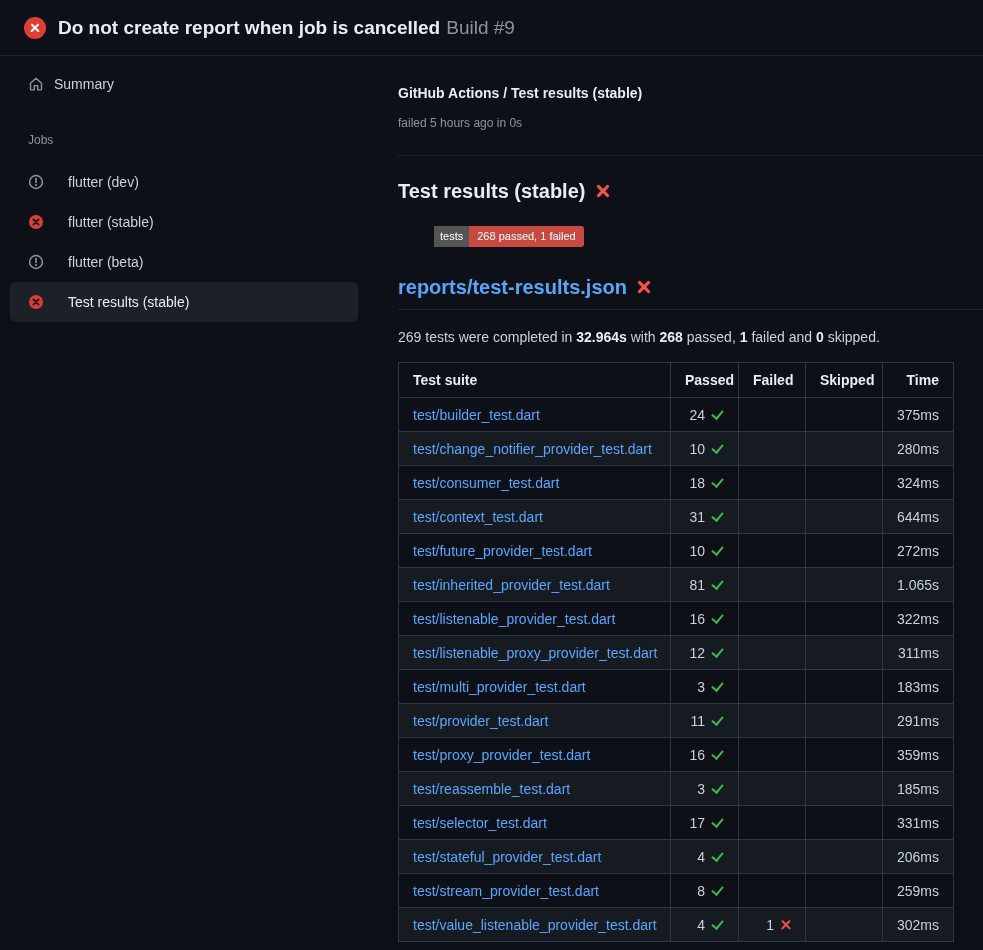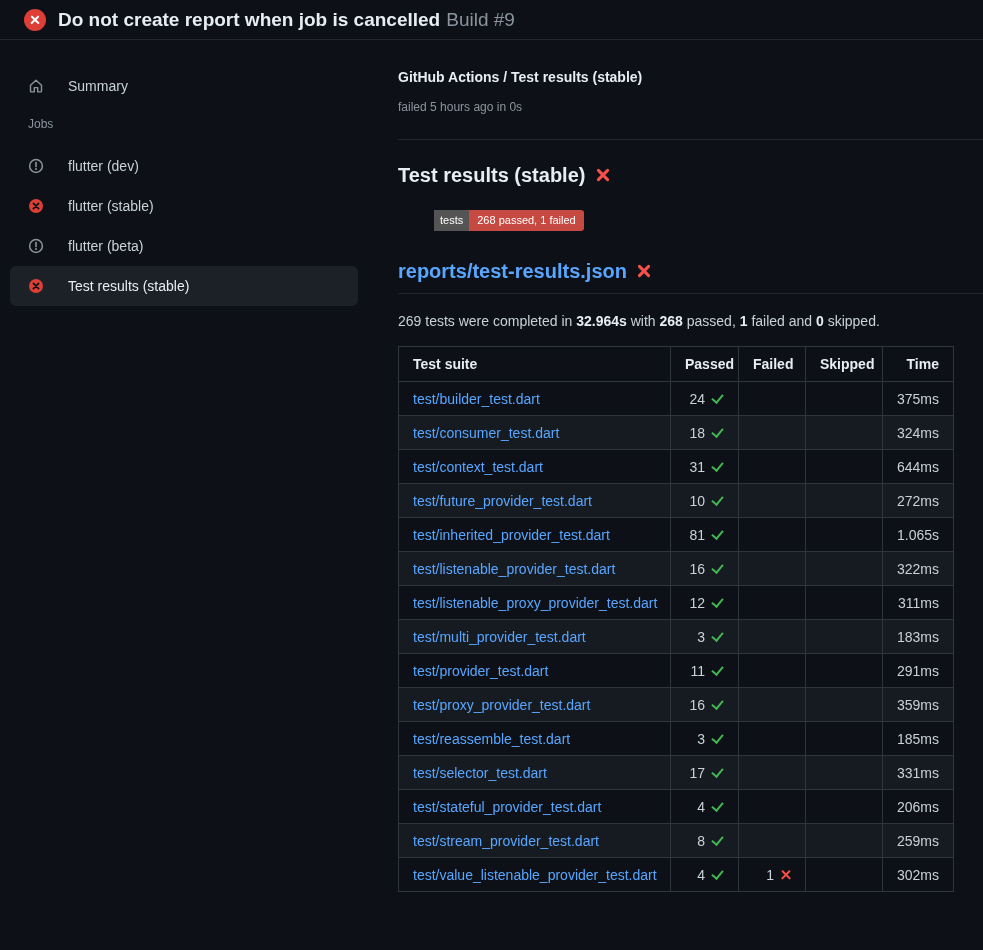--- a/index.html
+++ b/index.html
@@ -10,41 +10,41 @@
   }
   *{box-sizing:border-box;}
   html,body{margin:0;padding:0;}
   body{
     width:983px;height:950px;overflow:hidden;
     background:var(--bg);color:var(--fg);
     font-family:"Liberation Sans","DejaVu Sans",sans-serif;font-size:14px;
   }
   
   .top-header{
-    height:40px;display:flex;align-items:center;gap:12px;
+    height:56px;display:flex;align-items:center;gap:12px;
     padding:0 24px;border-bottom:1px solid var(--border-soft);
   }
   .circle-x{
     position:relative;width:22px;height:22px;border-radius:50%;
     background:var(--circle-red);flex:none;
   }
   .circle-x::before,.circle-x::after{
     content:"";position:absolute;left:50%;top:50%;width:11px;height:2.4px;
     background:#fff;border-radius:1px;transform:translate(-50%,-50%) rotate(45deg);
   }
   .circle-x::after{transform:translate(-50%,-50%) rotate(-45deg);}
   .top-header h1{margin:0;font-size:19px;font-weight:600;color:var(--fg-bright);}
   .build-num{color:var(--fg-muted);font-weight:400;margin-left:6px;}
   
   .content{display:flex;height:894px;}
   aside{width:398px;flex:none;padding:20px 40px 0 10px;}
   main{flex:1;padding:28px 0 0 0;}
   
   .side-row{
-    display:flex;align-items:flex-end;gap:24px;height:34px;
+    display:flex;align-items:flex-start;gap:10px;height:34px;
     padding:0 18px;border-radius:6px;cursor:pointer;color:var(--fg);
   }
   .jobs-label{
     margin-top:22px;padding:0 18px;font-size:12px;color:var(--fg-muted);line-height:16px;
   }
   .jobs-list{margin-top:14px;}
   .job-row{
     display:flex;align-items:center;gap:24px;height:40px;
     padding:0 18px;border-radius:6px;cursor:pointer;color:var(--fg);
   }
@@ -194,20 +194,27 @@
       </thead>
       <tbody>
           <tr>
             <td class="suite-cell"><a class="suite-link" href="#">test/builder_test.dart</a></td>
             <td class="num">24<span class="check"></span></td>
             <td class="num"></td>
             <td class="num"></td>
             <td class="num">375ms</td>
           </tr>
           <tr>
+            <td class="suite-cell"><a class="suite-link" href="#">test/change_notifier_provider_test.dart</a></td>
+            <td class="num">10<span class="check"></span></td>
+            <td class="num"></td>
+            <td class="num"></td>
+            <td class="num">280ms</td>
+          </tr>
+          <tr>
             <td class="suite-cell"><a class="suite-link" href="#">test/consumer_test.dart</a></td>
             <td class="num">18<span class="check"></span></td>
             <td class="num"></td>
             <td class="num"></td>
             <td class="num">324ms</td>
           </tr>
           <tr>
             <td class="suite-cell"><a class="suite-link" href="#">test/context_test.dart</a></td>
             <td class="num">31<span class="check"></span></td>
             <td class="num"></td>

